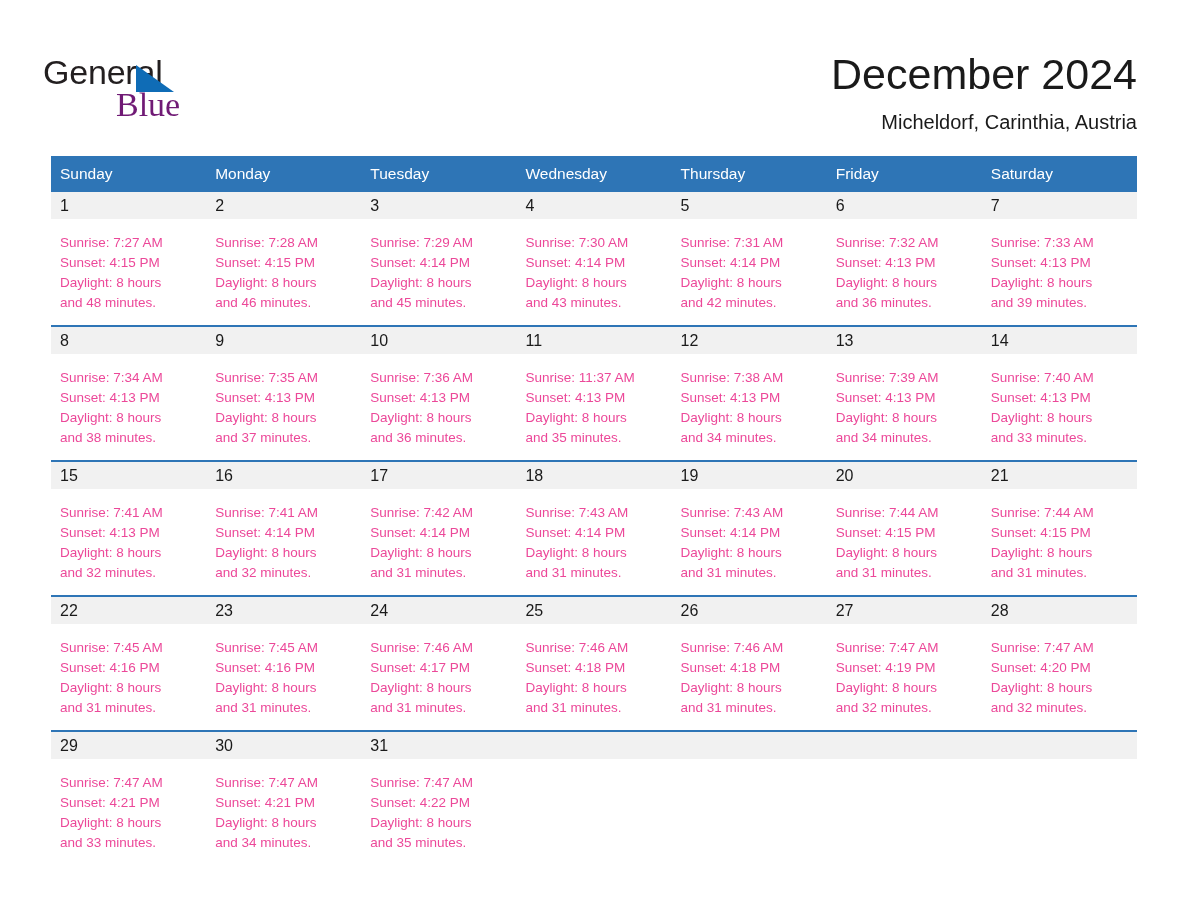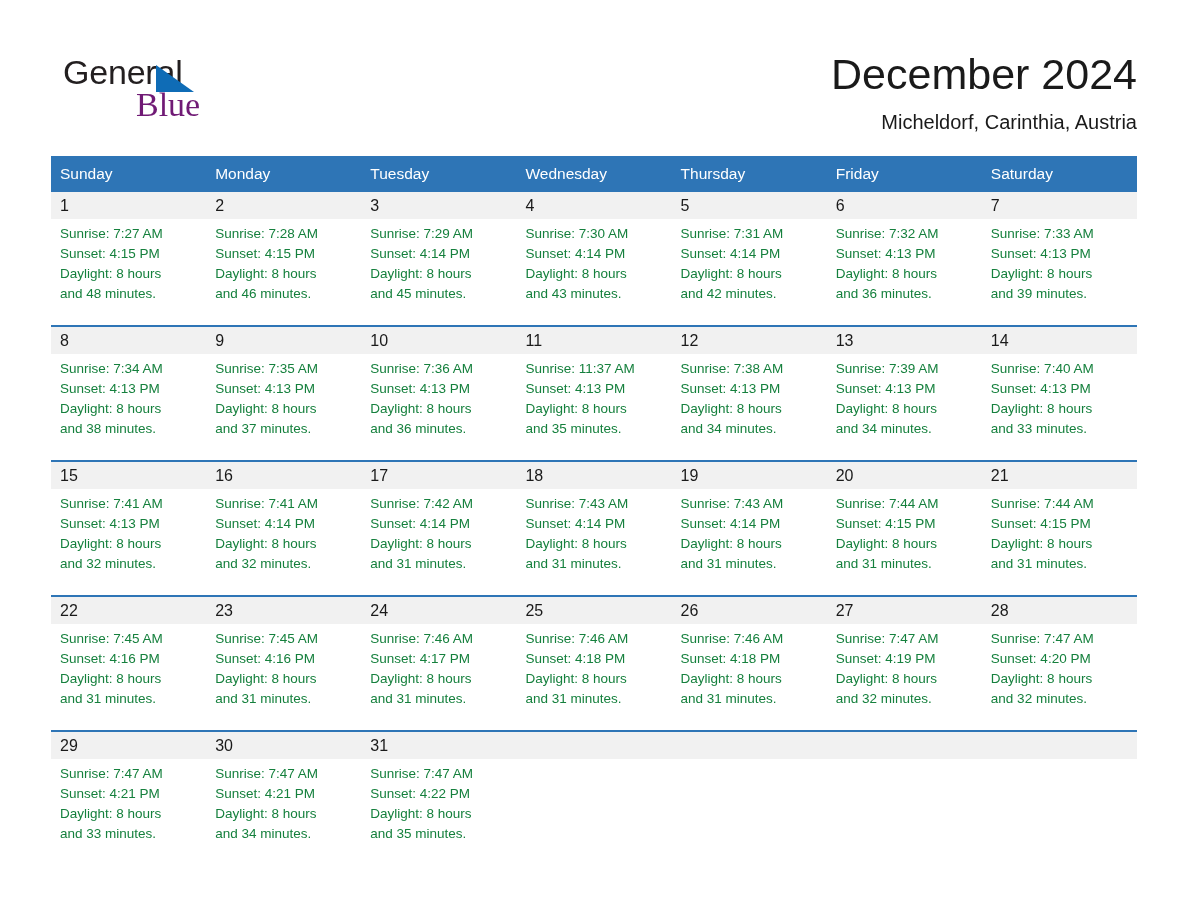--- a/index.html
+++ b/index.html
@@ -22,21 +22,21 @@
 
   
   .header {
     position: absolute;
     top: 0; left: 0;
     width: 1188px;
     height: 152px;
   }
   .logo {
     position: absolute;
-    left: 63px;
+    left: 43px;
     top: 52px;
     width: 300px;
     height: 72px;
   }
   .logo-general {
     position: absolute;
     left: 0; top: 0;
     font-size: 34px;
     line-height: 40px;
     color: #231f20;
@@ -131,24 +131,24 @@
     line-height: 27px;
     padding-left: 9px;
     font-size: 16px;
     color: #1a1a1a;
     font-family: "Liberation Sans", sans-serif;
   }
   .cell-inner.empty .daynum {
     background: #f1f1f1;
   }
   .details {
-    padding: 5px 8px 0 9px;
+    padding: 14px 8px 0 9px;
     font-size: 13.5px;
     line-height: 20px;
-    color: #15803d;
+    color: #ec4899;
     font-family: "Liberation Sans", sans-serif;
   }
   .details div { white-space: nowrap; }
 </style>
 </head>
 <body>
 
 <div id="page">
 
   <div class="header">

